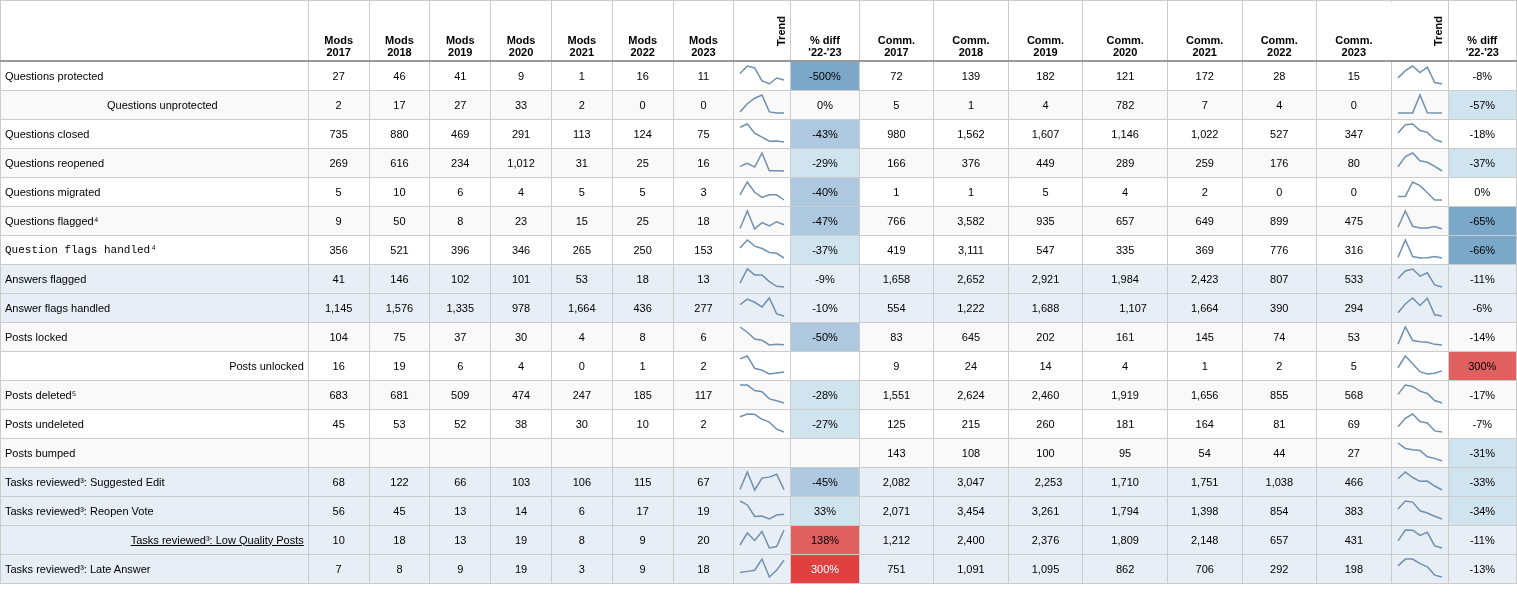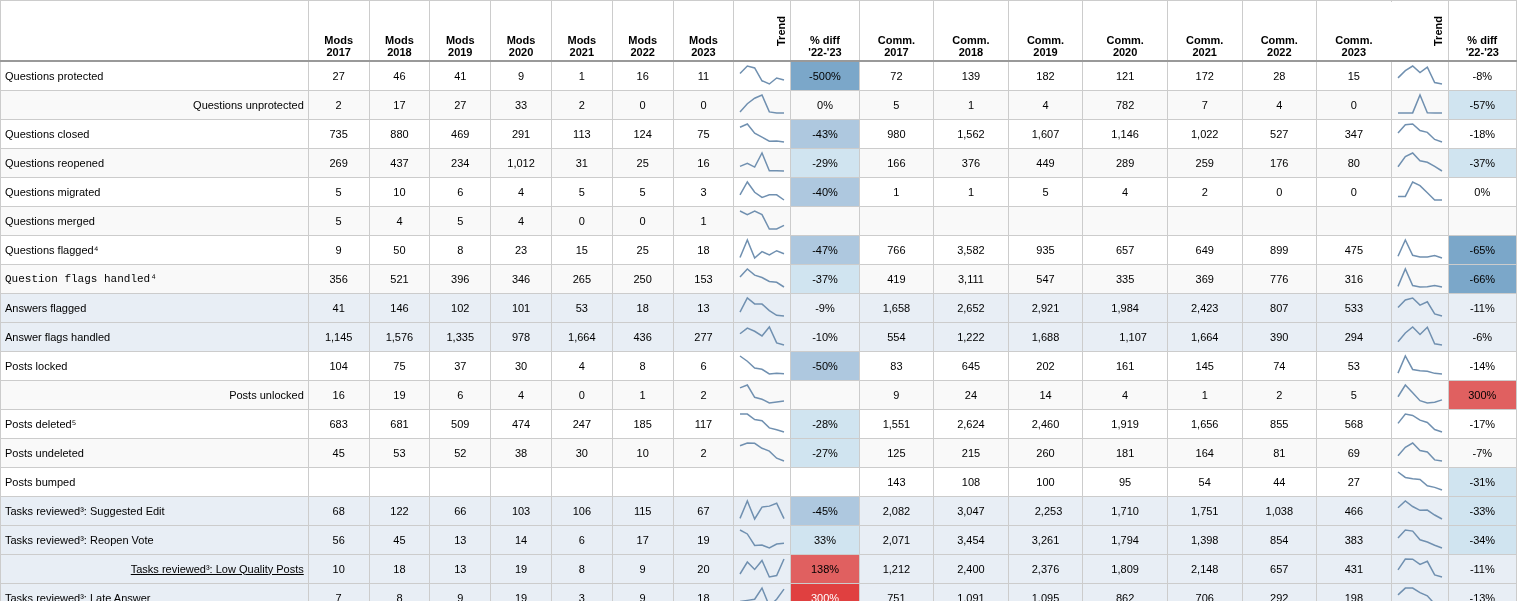--- a/index.html
+++ b/index.html
@@ -66,21 +66,21 @@
         <td>121</td>
         <td>172</td>
         <td>28</td>
         <td>15</td>
         <td class="trend-cell"><svg class="sparkline" viewBox="0 0 48 22">
             <polyline points="2,13.8562874251497 9.333333333333332,6.634730538922156 16.666666666666664,2 24,8.574850299401197 31.333333333333332,3.0778443113772447 38.66666666666667,18.59880239520958 46,20" fill="none" stroke="#7090b0" stroke-width="1.5"></polyline>
           </svg></td>
         <td>-8%</td>
       </tr>
       <tr>
-        <td class="action-col" style="text-align: right; padding-left: 20px;">Questions unprotected</td>
+        <td class="action-col" style="text-align: center; padding-left: 20px;">Questions unprotected</td>
         <td>2</td>
         <td>17</td>
         <td>27</td>
         <td>33</td>
         <td>2</td>
         <td>0</td>
         <td>0</td>
         <td class="trend-cell"><svg class="sparkline" viewBox="0 0 48 22">
             <polyline points="2,18.90909090909091 9.333333333333332,10.727272727272727 16.666666666666664,5.272727272727272 24,2 31.333333333333332,18.90909090909091 38.66666666666667,20 46,20" fill="none" stroke="#7090b0" stroke-width="1.5"></polyline>
           </svg></td>
@@ -118,21 +118,21 @@
         <td>527</td>
         <td>347</td>
         <td class="trend-cell"><svg class="sparkline" viewBox="0 0 48 22">
             <polyline points="2,10.957142857142857 9.333333333333332,2.6428571428571423 16.666666666666664,2 24,8.585714285714285 31.333333333333332,10.357142857142858 38.66666666666667,17.42857142857143 46,20" fill="none" stroke="#7090b0" stroke-width="1.5"></polyline>
           </svg></td>
         <td>-18%</td>
       </tr>
       <tr>
         <td class="action-col" style="text-align: left; padding-left: 4px;">Questions reopened</td>
         <td>269</td>
-        <td>437</td>
+        <td>616</td>
         <td>234</td>
         <td>1,012</td>
         <td>31</td>
         <td>25</td>
         <td>16</td>
         <td class="trend-cell"><svg class="sparkline" viewBox="0 0 48 22">
             <polyline points="2,15.427710843373493 9.333333333333332,12.391566265060241 16.666666666666664,16.06024096385542 24,2 31.333333333333332,19.728915662650603 38.66666666666667,19.837349397590362 46,20" fill="none" stroke="#7090b0" stroke-width="1.5"></polyline>
           </svg></td>
         <td class="bg-blue-light">-29%</td>
         <td>166</td>
@@ -166,43 +166,20 @@
         <td>4</td>
         <td>2</td>
         <td>0</td>
         <td>0</td>
         <td class="trend-cell"><svg class="sparkline" viewBox="0 0 48 22">
             <polyline points="2,16.4 9.333333333333332,16.4 16.666666666666664,2 24,5.6 31.333333333333332,12.8 38.66666666666667,20 46,20" fill="none" stroke="#7090b0" stroke-width="1.5"></polyline>
           </svg></td>
         <td>0%</td>
       </tr>
       <tr>
-        <td class="action-col" style="text-align: left; padding-left: 4px;">Questions merged</td>
-        <td>5</td>
-        <td>4</td>
-        <td>5</td>
-        <td>4</td>
-        <td>0</td>
-        <td>0</td>
-        <td>1</td>
-        <td class="trend-cell"><svg class="sparkline" viewBox="0 0 48 22">
-            <polyline points="2,2 9.333333333333332,5.6 16.666666666666664,2 24,5.6 31.333333333333332,20 38.66666666666667,20 46,16.4" fill="none" stroke="#7090b0" stroke-width="1.5"></polyline>
-          </svg></td>
-        <td></td>
-        <td></td>
-        <td></td>
-        <td></td>
-        <td></td>
-        <td></td>
-        <td></td>
-        <td></td>
-        <td class="trend-cell"></td>
-        <td></td>
-      </tr>
-      <tr>
         <td class="action-col" style="text-align: left; padding-left: 4px;">Questions flagged⁴</td>
         <td>9</td>
         <td>50</td>
         <td>8</td>
         <td>23</td>
         <td>15</td>
         <td>25</td>
         <td>18</td>
         <td class="trend-cell"><svg class="sparkline" viewBox="0 0 48 22">
             <polyline points="2,19.571428571428573 9.333333333333332,2 16.666666666666664,20 24,13.571428571428571 31.333333333333332,17 38.66666666666667,12.714285714285715 46,15.714285714285715" fill="none" stroke="#7090b0" stroke-width="1.5"></polyline>

